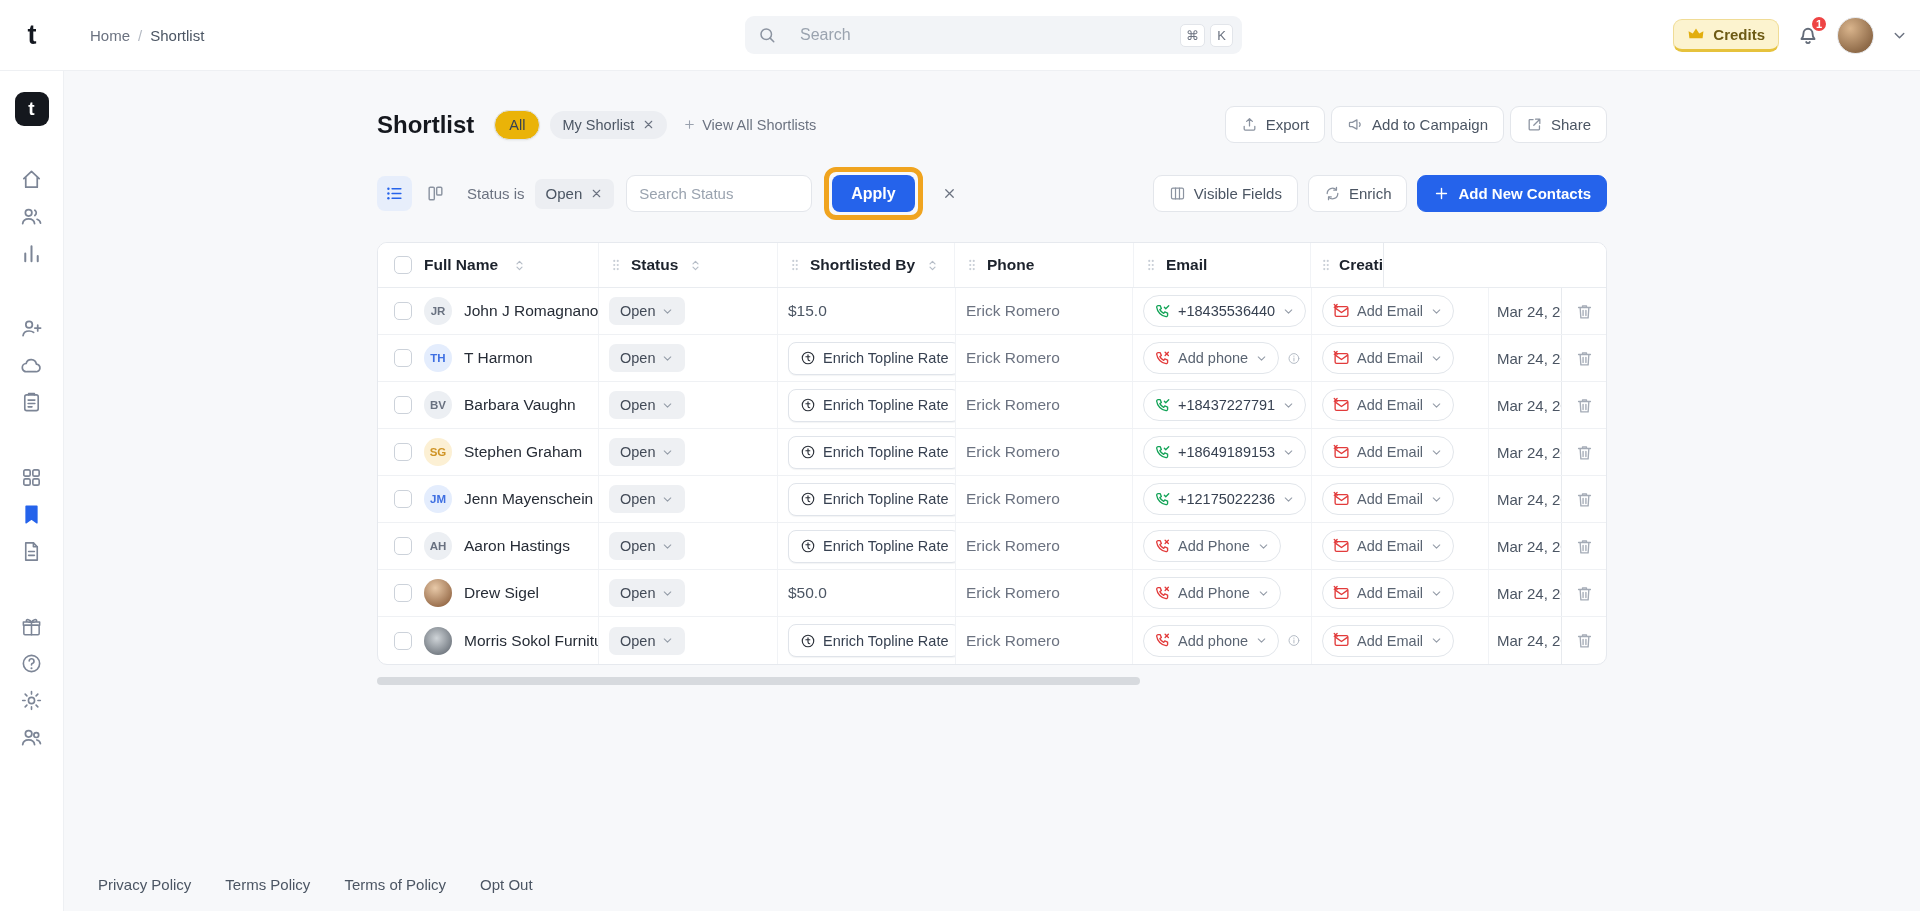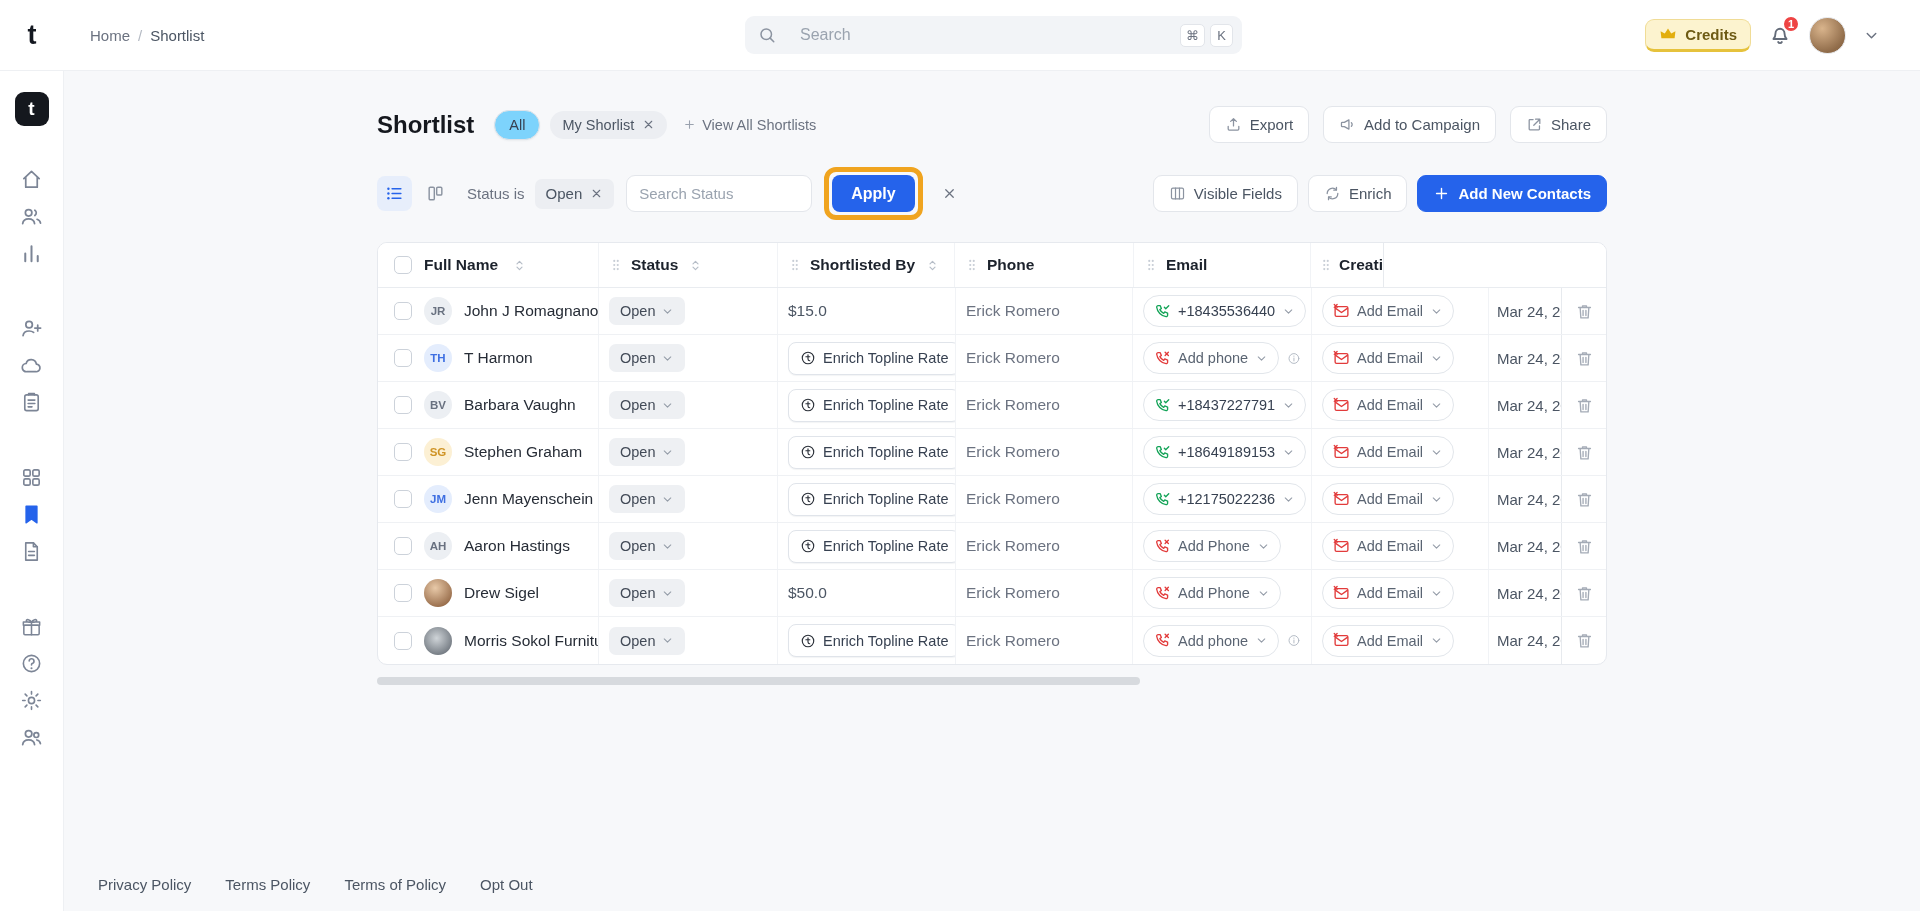--- a/index.html
+++ b/index.html
@@ -16,21 +16,21 @@
   .crumbs{display:flex;align-items:flex-end;gap:8px;font-size:15px;margin-left:26px}
   .crumb-home{color:#6b7280;cursor:pointer}
   .crumb-sep{color:#b4bac3}
   .crumb-cur{color:#4b5563}
   .searchbar{position:absolute;left:745px;top:16px;width:497px;height:38px;background:#f2f4f7;border-radius:9px;display:flex;align-items:center;gap:24px;padding:0 9px 0 13px}
   .sicon{width:18px;height:18px;color:#8b93a0}
   .searchbar input{flex:1;border:0;background:transparent;outline:0;font-size:16px;color:#374151;min-width:0}
   .searchbar input::placeholder{color:#9aa3af}
   .keys{display:flex;gap:5px}
   .key{min-width:23px;height:23px;padding:0 5px;border:1px solid #e2e5ea;border-radius:5px;background:#fff;color:#6b7280;font-size:13px;display:flex;align-items:center;justify-content:center}
-  .tb-right{margin-left:auto;display:flex;align-items:center;gap:17px;padding-right:40px}
+  .tb-right{margin-left:auto;display:flex;align-items:center;gap:17px;padding-right:12px}
   .credits{display:flex;align-items:center;gap:8px;height:33px;padding:0 13px;background:#fcf3cf;border:1px solid #f0dc96;border-bottom:3px solid #e6c23c;border-radius:9px;font-size:15px;font-weight:700;color:#6d5a14}
   .crownic{width:18px;height:18px;color:#e2ae0e}
   .bellwrap{position:relative;width:24px;height:24px;color:#646c79;cursor:pointer}
   .bellic{width:24px;height:24px}
   .badge{position:absolute;top:-8px;right:-8px;min-width:18px;height:18px;border-radius:9px;background:#ee4444;color:#fff;font-size:11px;font-weight:700;display:flex;align-items:center;justify-content:center;border:2px solid #fff;padding:0 3px}
   .tb-avatar{width:37px;height:37px;border-radius:50%;background:radial-gradient(circle at 35% 30%,#d9b48c,#8f6b49 72%);border:1px solid #e5e7eb;cursor:pointer}
   .tb-chev{width:17px;height:17px;color:#6b7280;cursor:pointer}
 
   
   .shell{display:flex;height:841px}
@@ -39,26 +39,26 @@
   .sb-group{display:flex;flex-direction:column;align-items:center;gap:14px;margin-bottom:52px}
   .sb-item{width:23px;height:23px;color:#7c8596;cursor:pointer}
   .sb-item.active{color:#2563eb}
   .sb-item.active svg *{fill:currentColor}
 
   
   .main{flex:1;display:flex;flex-direction:column;min-width:0}
   .content{width:1230px;margin:0 auto}
   .title-row{margin-top:36px;display:flex;align-items:center}
   h1{font-size:24px;font-weight:700;color:#15181e}
-  .chip-all{margin-left:20px;padding:6px 14px;border-radius:999px;border:1px solid #dfe3e9;background:#7dd3fc;font-size:14.5px;color:#374151;box-shadow:0 1px 2px rgba(22,30,48,.05);cursor:pointer}
+  .chip-all{margin-left:20px;padding:6px 14px;border-radius:999px;border:1px solid #dfe3e9;background:#eab308;font-size:14.5px;color:#374151;box-shadow:0 1px 2px rgba(22,30,48,.05);cursor:pointer}
   .chip-my{margin-left:10px;display:inline-flex;align-items:center;gap:8px;background:#eceef2;border-radius:999px;padding:6px 12px;font-size:14.5px;color:#4b5563;cursor:pointer}
   .x{width:13px;height:13px;color:#6b7280;cursor:pointer}
   .view-all{margin-left:16px;display:inline-flex;align-items:center;gap:6px;color:#6b7280;font-size:14.5px;cursor:pointer}
   .plus-sm{width:13px;height:13px;color:#9aa2ae}
-  .tr-right{margin-left:auto;display:flex;gap:14px}
+  .tr-right{margin-left:auto;display:flex;gap:6px}
   .btn{display:inline-flex;align-items:center;gap:8px;height:37px;padding:0 15px;background:#fff;border:1px solid #e3e6eb;border-radius:9px;font-size:15px;color:#4b5563}
   .bicon{width:17px;height:17px;color:#8b93a0}
   .btn-primary{background:var(--primary,#2563eb);border-color:var(--primary,#2563eb);color:#fff;font-weight:600}
   .btn-primary .bicon{color:#fff}
 
   
   .filter-row{margin-top:24px;display:flex;align-items:center}
   .vtoggle{display:flex;gap:6px}
   .vt{width:35px;height:35px;border-radius:8px;display:flex;align-items:center;justify-content:center;color:#8b93a0;cursor:pointer}
   .vt span{width:19px;height:19px}

